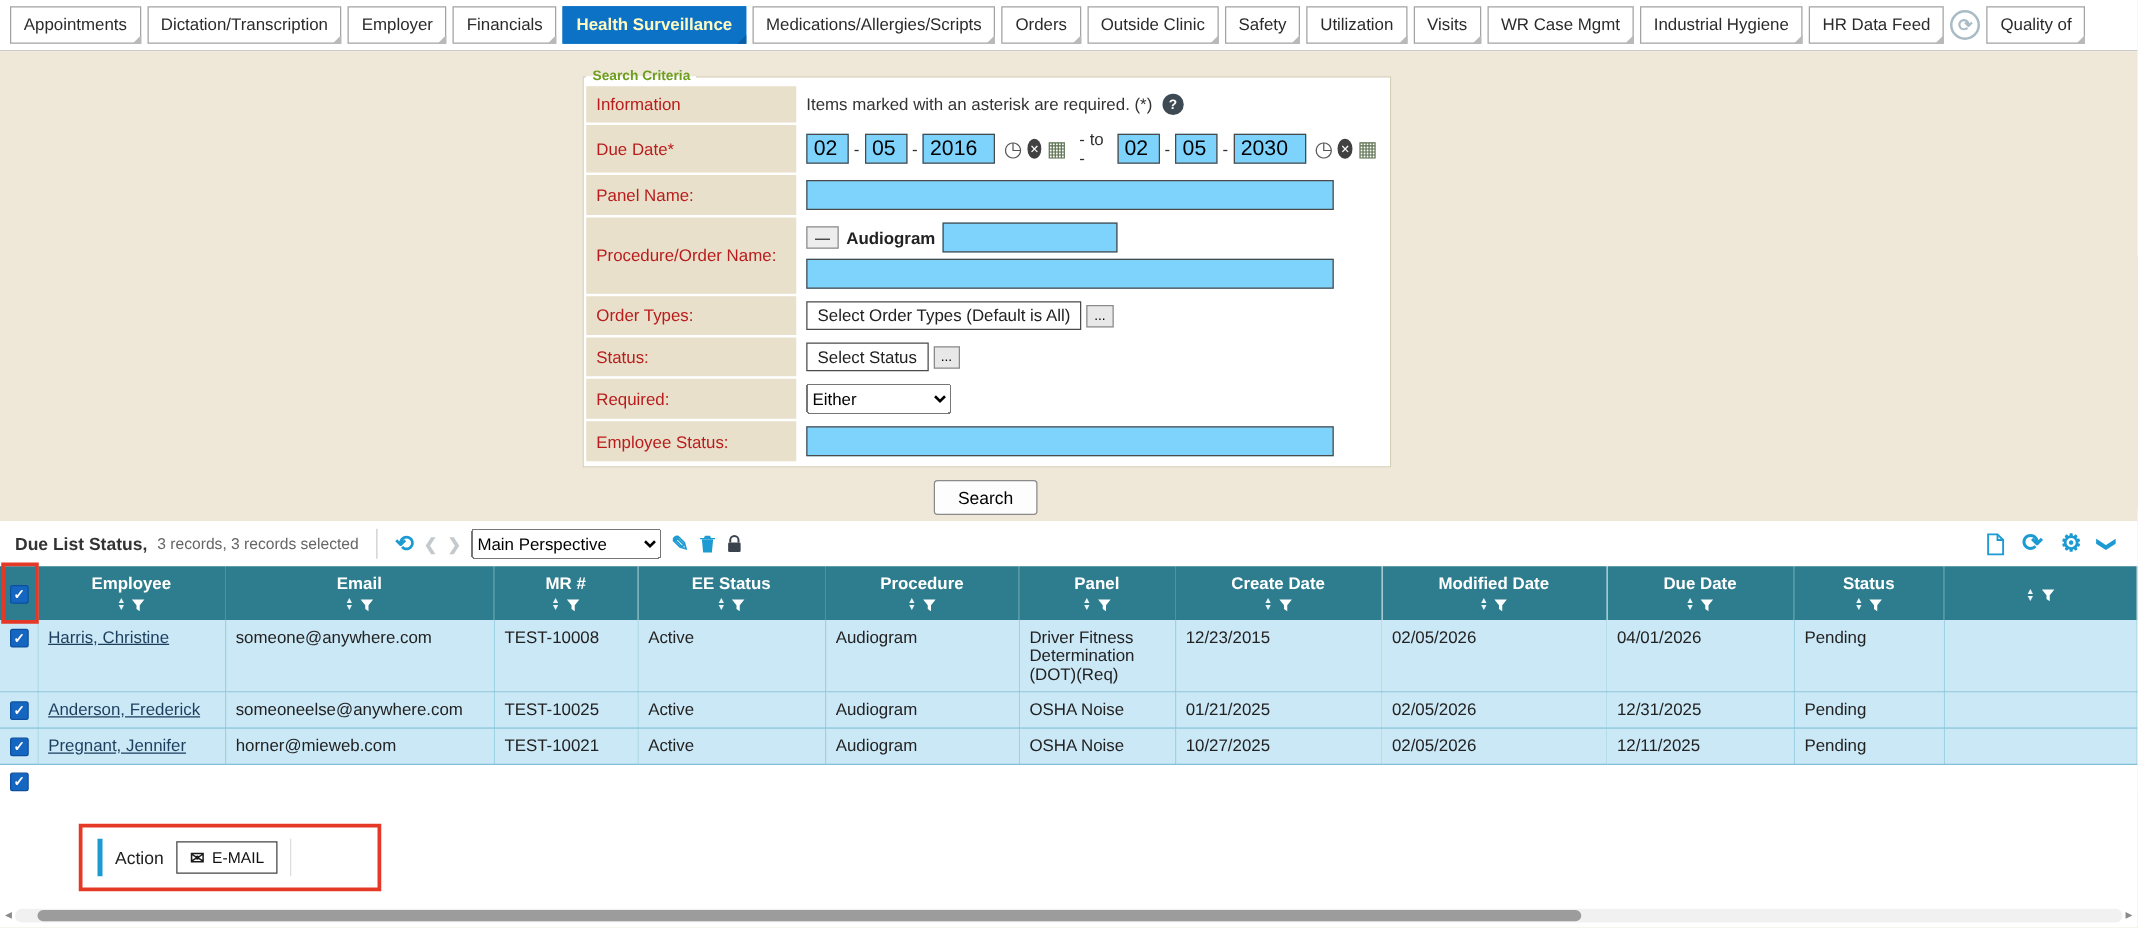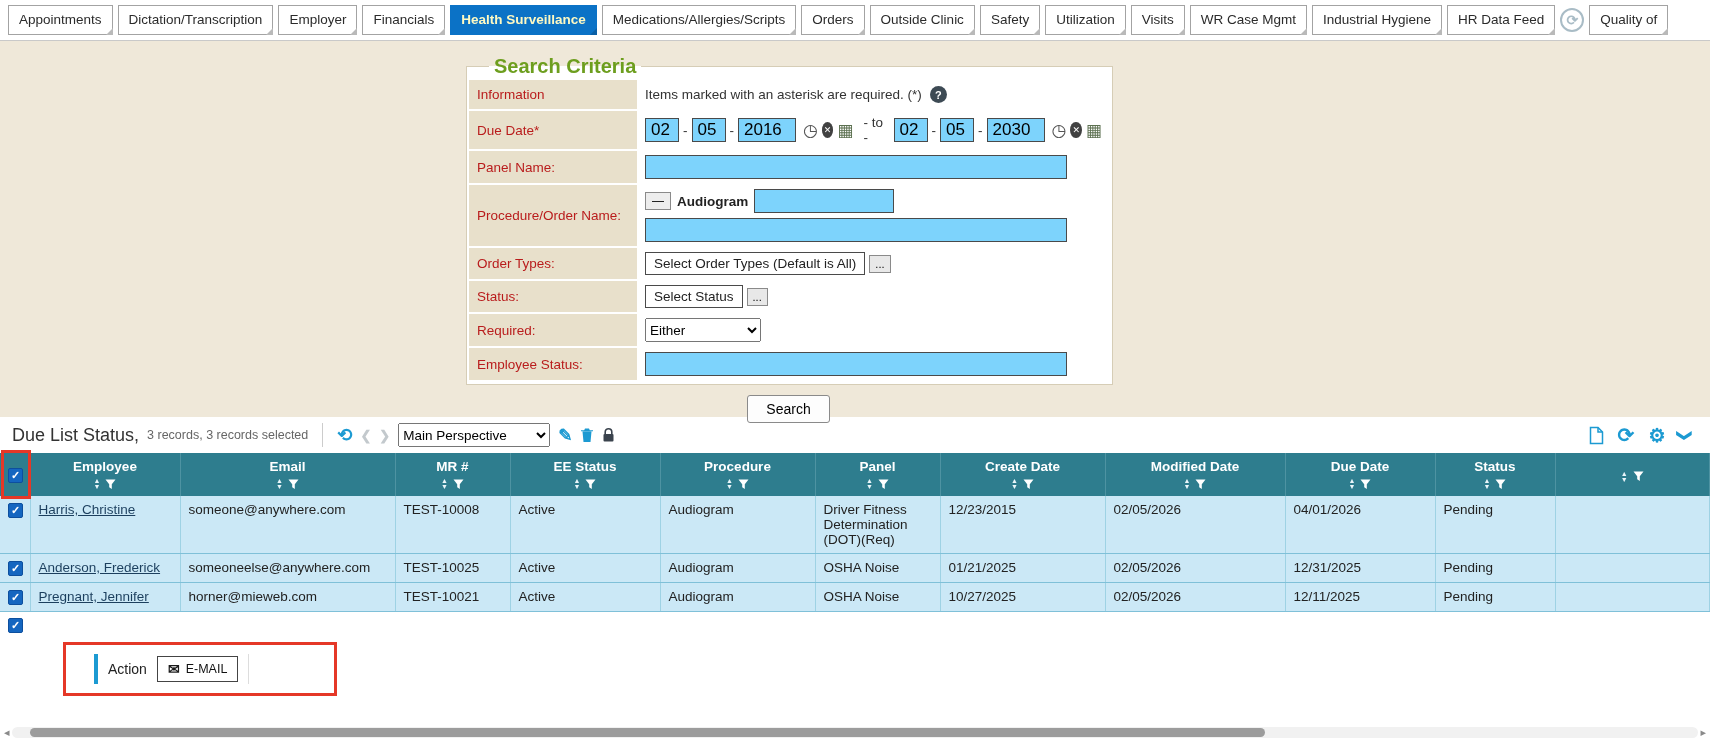--- a/index.html
+++ b/index.html
@@ -33,22 +33,22 @@
     flex:0 0 auto; width:24px; height:24px; border:2px solid #a9bcc6; color:#a9bcc6;
     border-radius:50%; display:inline-flex; align-items:center; justify-content:center;
     font-size:14px; font-weight:bold; cursor:pointer;
   }
   
   .criteria-region{ background:var(--beige,#efe8d9); height:376px; padding-top:14px; }
   fieldset.search-box{
     margin:0 0 0 466px; width:645px; border:1px solid #d6cdb6; background:#fff; padding:2px;
   }
   legend{
-    color:var(--title-green,#6d9e1e); font-weight:bold; font-size:20px;
-    padding:0 5px; margin-left:20px;
+    color:var(--title-green,#6d9e1e); font-weight:bold; font-size:11px;
+    padding:0 5px; margin-left:0;
   }
   .sc-row{ display:flex; align-items:stretch; border-bottom:2px solid #fff; background:#fff; }
   .sc-label{
     flex:0 0 168px; background:#e8e0cb; padding:7px 8px; font-size:13.5px; color:#b91c1c;
     display:flex; align-items:center;
   }
   .sc-value{ flex:1; padding:4px 8px; display:flex; align-items:center; gap:4px; }
   .sc-value.col{ flex-direction:column; align-items:flex-start; gap:5px; }
   .sc-value .line{ display:flex; align-items:center; gap:6px; }
   .info-text{ color:#333; }
@@ -86,21 +86,21 @@
   .req-select{ width:116px; }
   .search-btn-row{ width:645px; margin-left:466px; text-align:center; padding-top:10px; }
   .search-btn{
     border:1px solid #8a8a8a; background:#fdfdfd; border-radius:3px; padding:5px 18px;
     font-size:14px; cursor:pointer; font-family:inherit;
   }
   
   .results-toolbar{
     height:36px; background:#fff; display:flex; align-items:center; gap:8px; padding:0 12px;
   }
-  .r-title{ font-weight:normal; color:#333; font-size:18px; }
+  .r-title{ font-weight:bold; color:#333; font-size:14px; }
   .r-summary{ color:#666; font-size:12.5px; }
   .vsep{ width:1px; height:24px; background:#ccc; margin:0 6px; }
   .tb-icon{ color:var(--icon-blue,#1c9ad2); font-size:18px; font-weight:bold; line-height:1; cursor:pointer; }
   .tb-icon.dim{ color:#c3c9cd; font-size:13px; }
   .tb-icon.pencil{ font-size:17px; }
   .tb-right{ margin-left:auto; display:flex; align-items:center; gap:14px; padding-right:6px; }
   .chev-down{ display:inline-block; transform:rotate(90deg); font-size:15px; }
   .persp-select{ width:152px; }
   
   table.due-table{ width:1710px; border-collapse:collapse; table-layout:fixed; }
@@ -127,22 +127,22 @@
     justify-content:center; cursor:pointer;
   }
   .emp-link{ color:#1c3f5e; text-decoration:underline; cursor:pointer; }
   .hdr-annotation{
     position:absolute; top:-3px; bottom:-3px; left:1px; right:-1px;
     border:3px solid var(--annotation-red,#e53827); pointer-events:none; z-index:3;
   }
   
   .table-footer{ padding:5px 0 0 8px; height:26px; background:#fff; }
   .action-annotation{
-    margin:4px 0 0 63px; border:3px solid var(--annotation-red,#e53827);
-    display:inline-flex; align-items:center; gap:10px; padding:9px 28px; background:#fff;
+    margin:21px 0 0 63px; border:3px solid var(--annotation-red,#e53827);
+    display:inline-flex; align-items:center; gap:10px; padding:9px 12px; background:#fff;
   }
   .action-accent{ width:4px; height:30px; background:var(--icon-blue,#1c9ad2); }
   .action-label{ font-size:14px; color:#222; }
   .email-btn{
     border:1px solid #444; background:#fff; display:inline-flex; align-items:center; gap:6px;
     padding:4px 10px; font-size:12.5px; color:#111; cursor:pointer; font-family:inherit;
   }
   .envelope-icon{ font-size:14px; font-weight:bold; color:#1a1a1a; }
   .action-tail{ width:58px; align-self:stretch; border-left:1px solid #ddd; }
   

